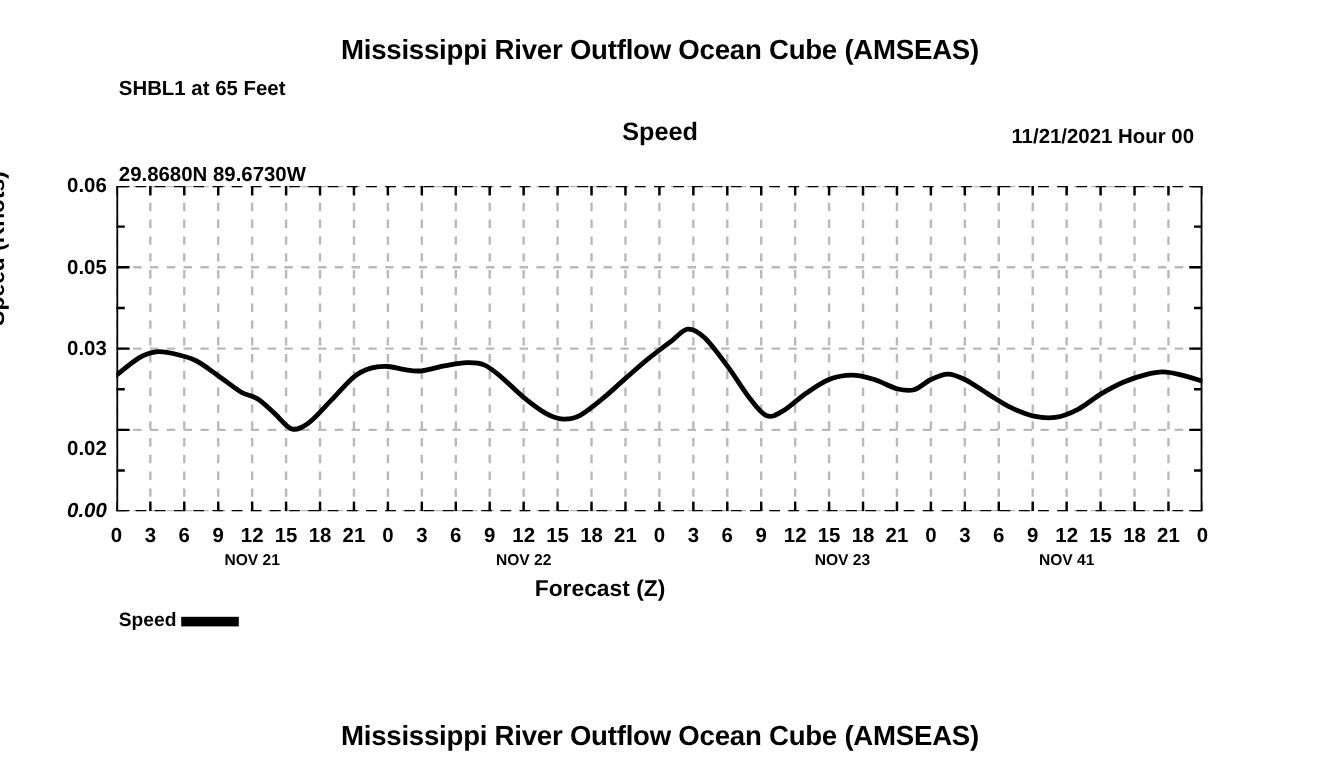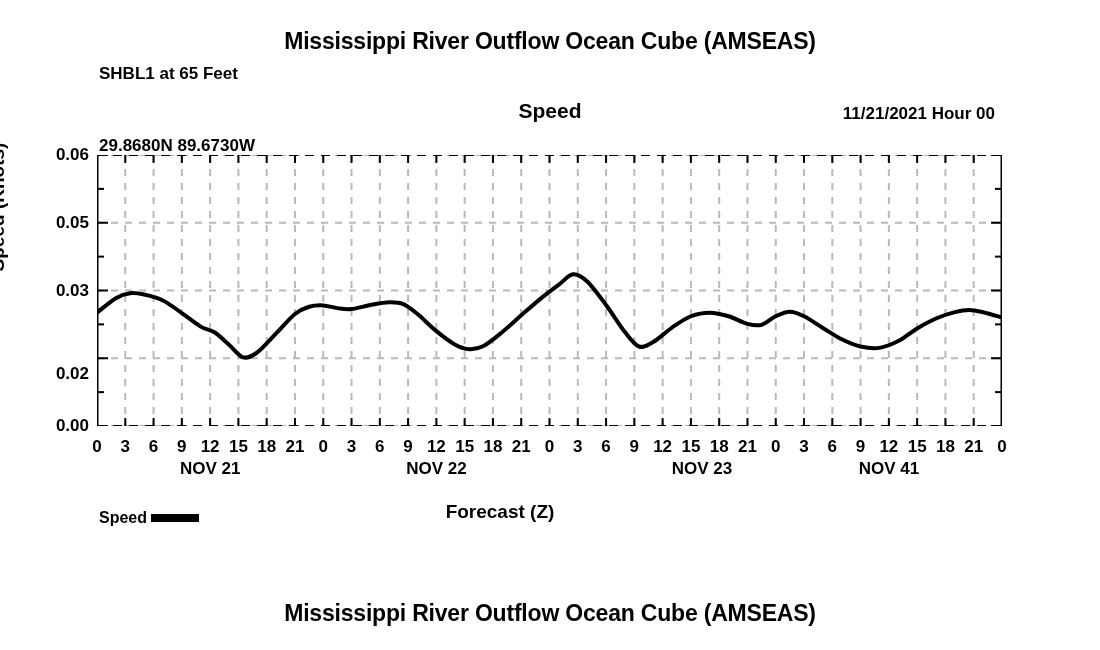--- a/index.html
+++ b/index.html
@@ -97,21 +97,20 @@
     transform: rotate(-90deg);
   }
   #x-axis-title {
     position: absolute;
     left: 360px;
     top: 481px;
     width: 280px;
     text-align: center;
     font-size: 19px;
     font-weight: bold;
-    margin-top: 20px;
   }
 
   .y-tick-label {
     position: absolute;
     width: 62px;
     text-align: right;
     font-size: 17px;
     font-weight: bold;
     line-height: 17px;
   }
@@ -124,21 +123,21 @@
     font-size: 17px;
     font-weight: bold;
     top: 437px;
   }
 
   .day-label {
     position: absolute;
     width: 160px;
     margin-left: -80px;
     text-align: center;
-    font-size: 17px;
+    font-size: 13px;
     font-weight: bold;
     top: 459px;
   }
 
   
   #legend {
     position: absolute;
     left: 99px;
     top: 509px;
     display: flex;
@@ -166,21 +165,21 @@
 <div id="header-run">11/21/2021 Hour 00</div>
 
 <div id="y-axis-title">Speed (Knots)</div>
 <div id="x-axis-title">Forecast (Z)</div>
 
 <div id="y-tick-labels">
     <div class="y-tick-label" style="left: 27px; top: 146px;">0.06</div>
     <div class="y-tick-label" style="left: 27px; top: 213.75px;">0.05</div>
     <div class="y-tick-label" style="left: 27px; top: 281.5px;">0.03</div>
     <div class="y-tick-label" style="left: 27px; top: 349.25px; margin-top: 16px;">0.02</div>
-    <div class="y-tick-label" style="left: 27px; top: 417px;">0.00</div>
+    <div class="y-tick-label" style="left: 27px; top: 417px; font-style: italic;">0.00</div>
   </div>
 
 <div id="x-tick-labels">
     <div class="x-tick-label" style="left: 97px;">0</div>
     <div class="x-tick-label" style="left: 125.281px;">3</div>
     <div class="x-tick-label" style="left: 153.562px;">6</div>
     <div class="x-tick-label" style="left: 181.844px;">9</div>
     <div class="x-tick-label" style="left: 210.125px;">12</div>
     <div class="x-tick-label" style="left: 238.406px;">15</div>
     <div class="x-tick-label" style="left: 266.688px;">18</div>

